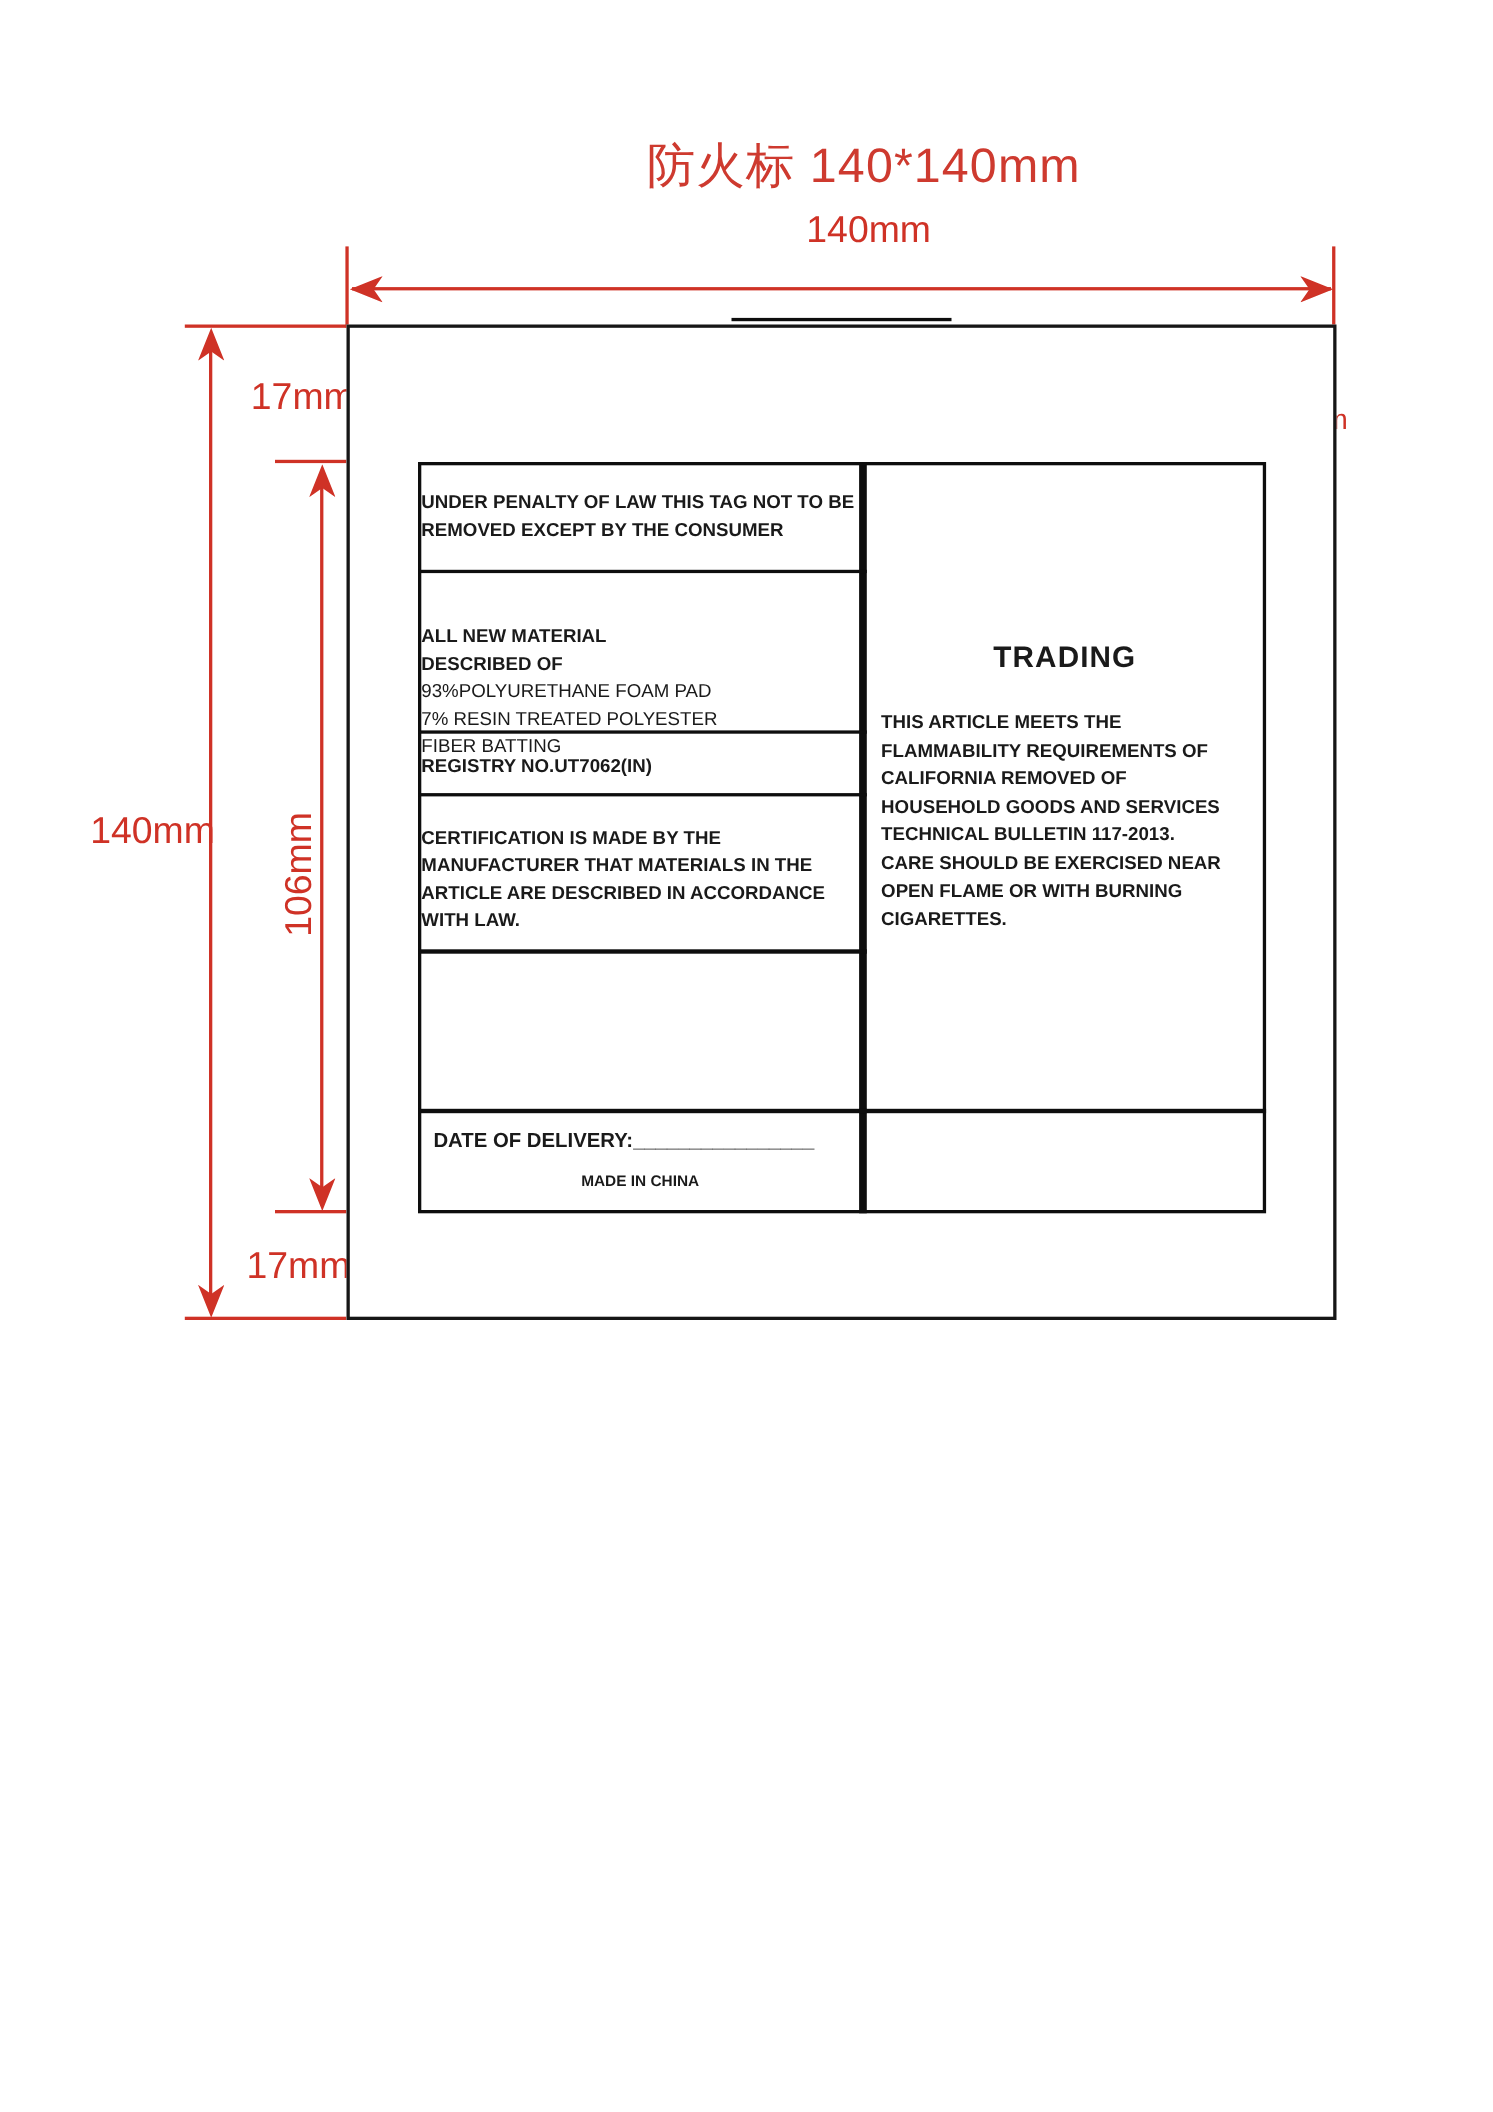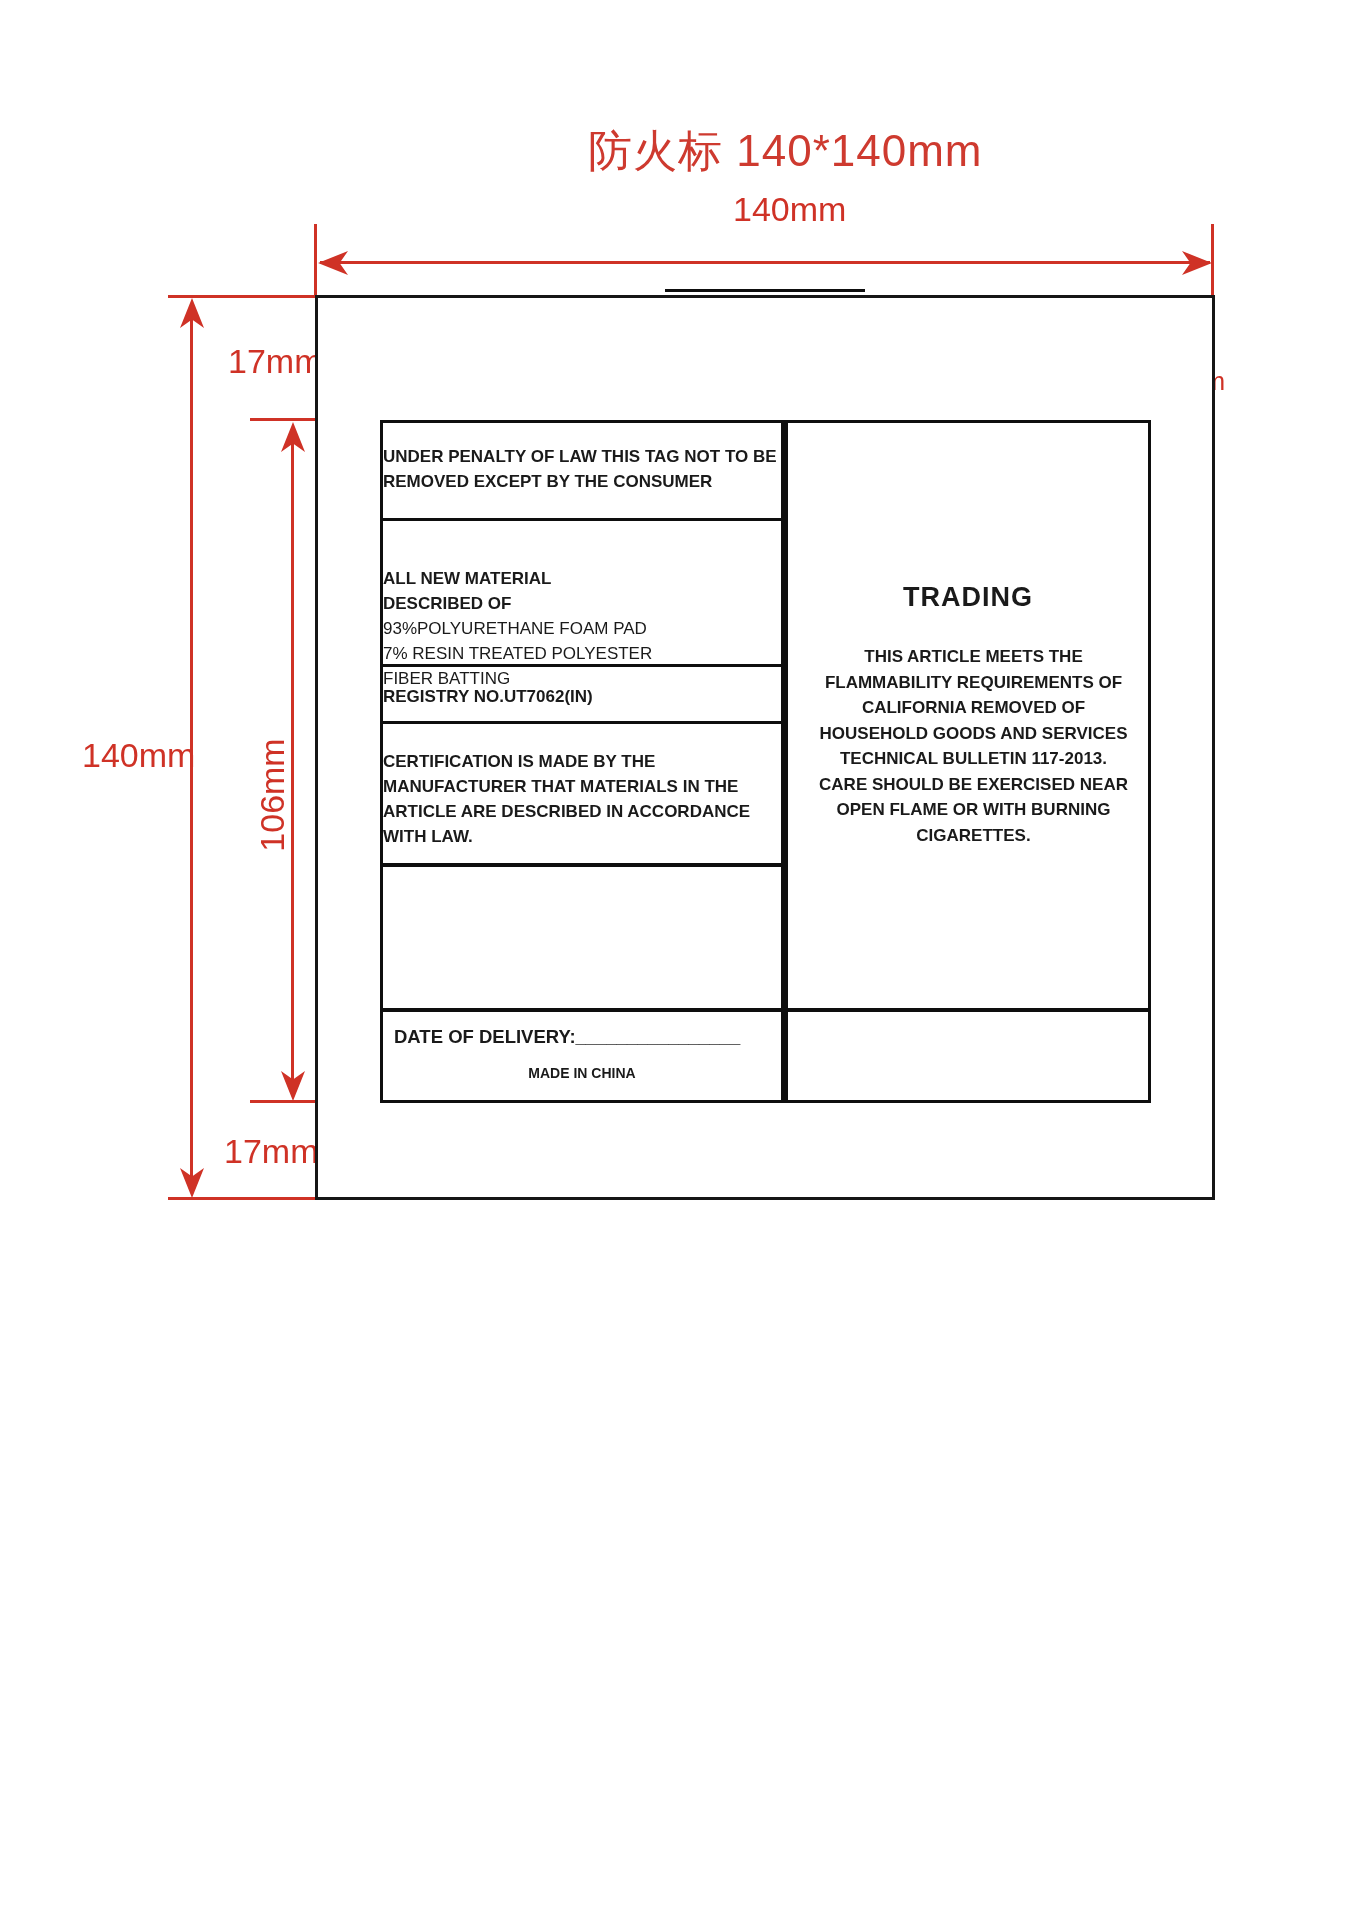--- a/index.html
+++ b/index.html
@@ -25,21 +25,21 @@
     border:3px solid #0e0e0e;box-sizing:border-box;background:#fff;}
   .vdivider{position:absolute;left:781px;top:420px;width:7px;height:683px;background:#0e0e0e;}
   .hbar{position:absolute;background:#0e0e0e;}
   
   .sec{position:absolute;left:383px;width:398px;text-align:left;font-size:17px;line-height:25px;}
   .b{font-weight:bold;}
   .title{position:absolute;left:588px;top:122px;font-size:44px;line-height:1.3;color:#ce3a2f;
     letter-spacing:1px;white-space:nowrap;}
   .notice-head{position:absolute;left:788px;top:582px;width:360px;text-align:center;
     font-weight:bold;font-size:27px;letter-spacing:1px;}
-  .notice-body{position:absolute;left:801px;top:644px;width:345px;text-align:center;
+  .notice-body{position:absolute;left:801px;top:644px;width:345px;text-align:left;
     font-weight:bold;font-size:17px;line-height:25.5px;}
   .madefor-head{font-size:20px;line-height:30px;font-weight:bold;}
   .date-row{position:absolute;left:394px;top:1024px;width:380px;text-align:left;
     font-weight:bold;font-size:18.5px;line-height:26px;white-space:nowrap;}
   .mic{position:absolute;left:383px;top:1060px;width:398px;text-align:center;
     font-weight:bold;font-size:14px;line-height:26px;}
   .rot-label{transform:rotate(-90deg);transform-origin:center center;text-align:center;}
 </style>
 </head>
 <body>

